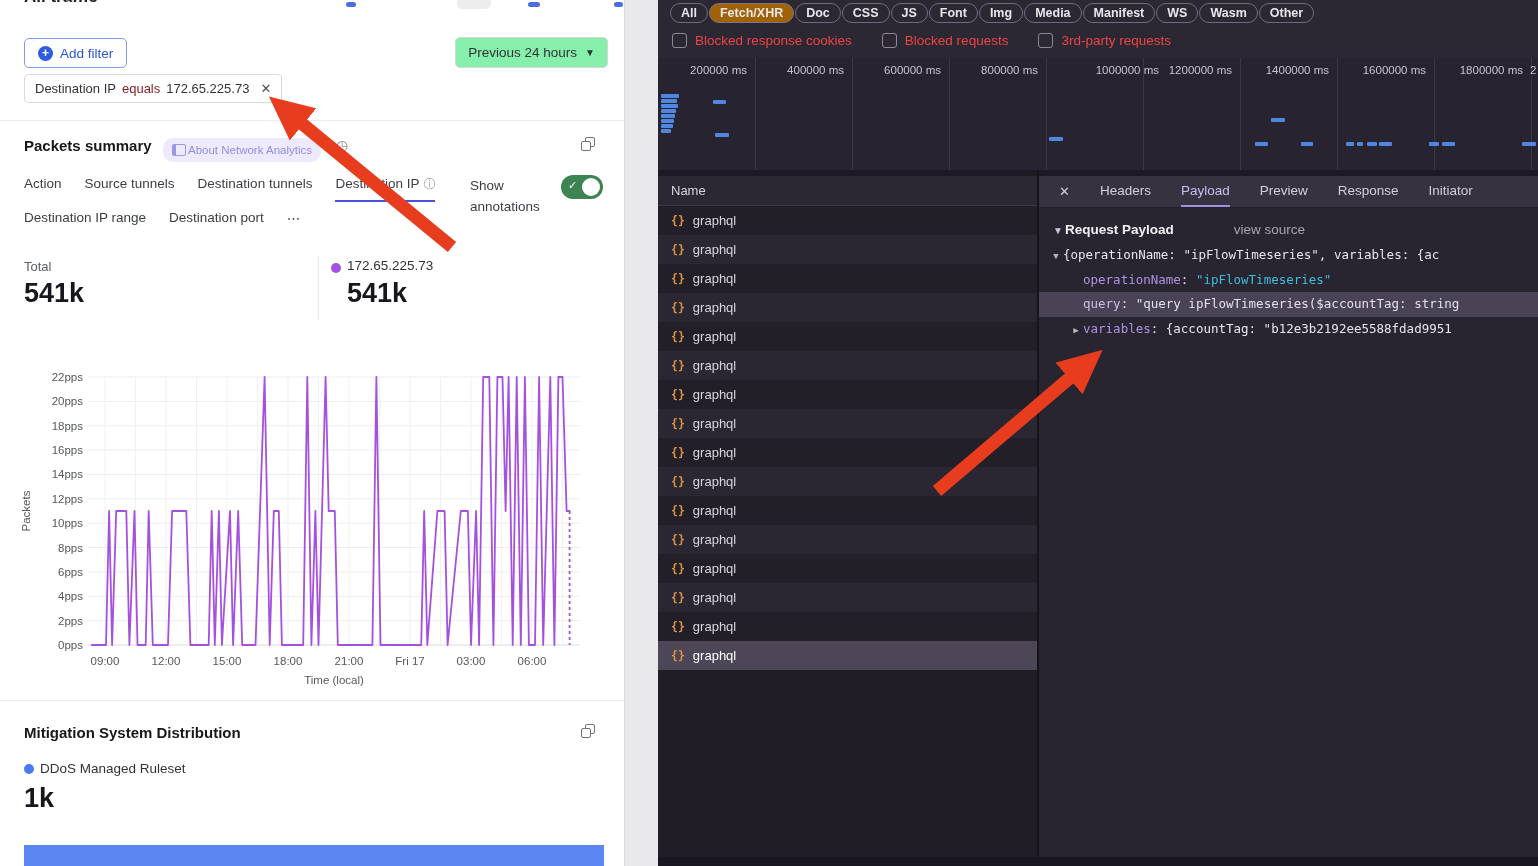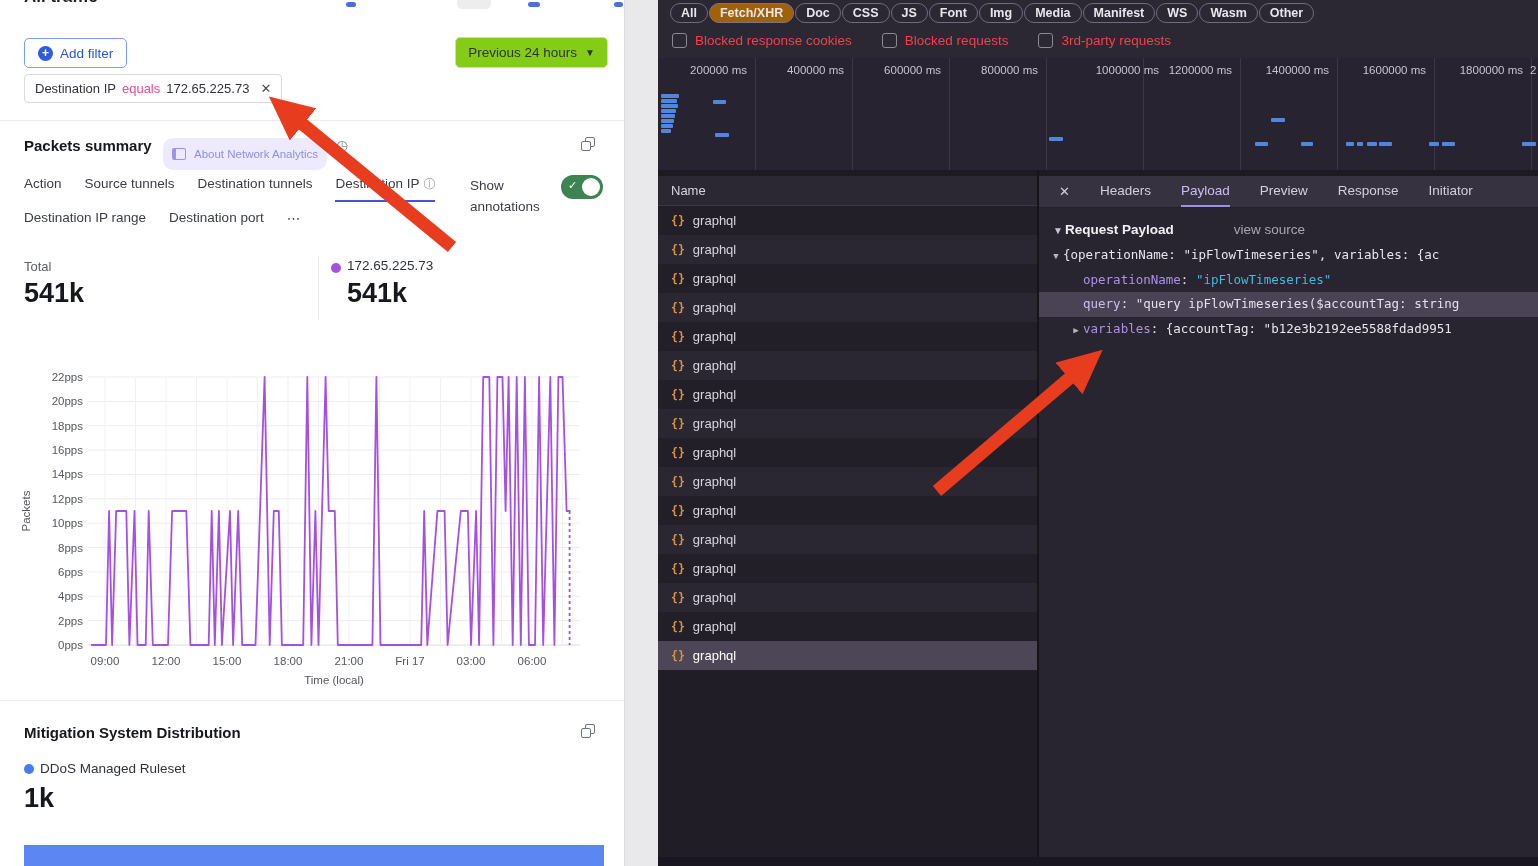--- a/index.html
+++ b/index.html
@@ -9,31 +9,31 @@
   .left-panel{position:absolute;left:0;top:0;width:624px;height:866px;background:#fff;
               overflow:hidden;border-right:1px solid #dcdcdf;}
   .clipped-title{position:absolute;left:24px;top:-13px;font-size:17px;font-weight:bold;color:#1f2126;}
   .frag{position:absolute;border-radius:3px;}
   .btn-addfilter{position:absolute;left:24px;top:38px;height:30px;display:flex;align-items:center;gap:7px;
     padding:0 13px;border:1px solid #7d9bf0;border-radius:5px;background:#fff;color:#2b55d8;
     font-size:13.5px;box-sizing:border-box;cursor:pointer;}
   .plus-circle{width:15px;height:15px;border-radius:50%;background:#2f5be0;color:#fff;font-size:12px;
     line-height:15px;text-align:center;font-weight:bold;}
   .dd-timerange{position:absolute;right:16px;top:37px;height:31px;display:flex;align-items:center;gap:8px;
-    padding:12px 12px;border:1px solid #d6d6d6;border-radius:5px;background:#84cc16;color:#303338;
+    padding:12px 12px;border:1px solid #d6d6d6;border-radius:5px;background:#86efac;color:#303338;
     font-size:13.5px;box-sizing:border-box;cursor:pointer;}
   .caret-down{font-size:10px;color:#303338;}
   .chip{position:absolute;left:24px;top:74px;height:29px;display:flex;align-items:center;gap:6px;
     padding:0 10px;border:1px solid #dadada;border-radius:4px;background:#fff;font-size:13px;
     color:#303338;box-sizing:border-box;}
-  .chip .op{color:#ec4899;}
+  .chip .op{color:#7f1d1d;}
   .chip-x{margin-left:5px;color:#4b4f56;font-size:13px;cursor:pointer;}
   .hr{position:absolute;left:0;right:0;height:1px;background:#ececec;}
   .card-title{position:absolute;left:24px;font-size:15px;font-weight:bold;color:#17181c;}
-  .badge{position:absolute;left:163px;top:138px;height:32px;display:flex;align-items:center;gap:8px;
+  .badge{position:absolute;left:163px;top:138px;height:24px;display:flex;align-items:center;gap:2px;
     padding:0 9px;background:#eceafc;border-radius:10px;color:#928ee2;font-size:11.5px;}
   .book-icon{width:9px;height:10px;border:1.5px solid #9b97e6;border-left-width:4px;border-radius:2px;}
   .clock-icon{position:absolute;left:336px;top:137px;color:#8a8f96;font-size:14px;}
   .dup-icon{position:absolute;width:14px;height:14px;cursor:pointer;}
   .dup-icon::before{content:"";position:absolute;right:0;top:0;width:8px;height:8px;
     border:1.5px solid #6f737a;border-radius:2px;}
   .dup-icon::after{content:"";position:absolute;left:0;bottom:0;width:8px;height:8px;
     border:1.5px solid #6f737a;border-radius:2px;background:#fff;}
   .tabs-row{position:absolute;left:24px;display:flex;gap:23px;font-size:13.5px;color:#3a3d44;}
   .tab{padding-bottom:7px;cursor:pointer;white-space:nowrap;}

